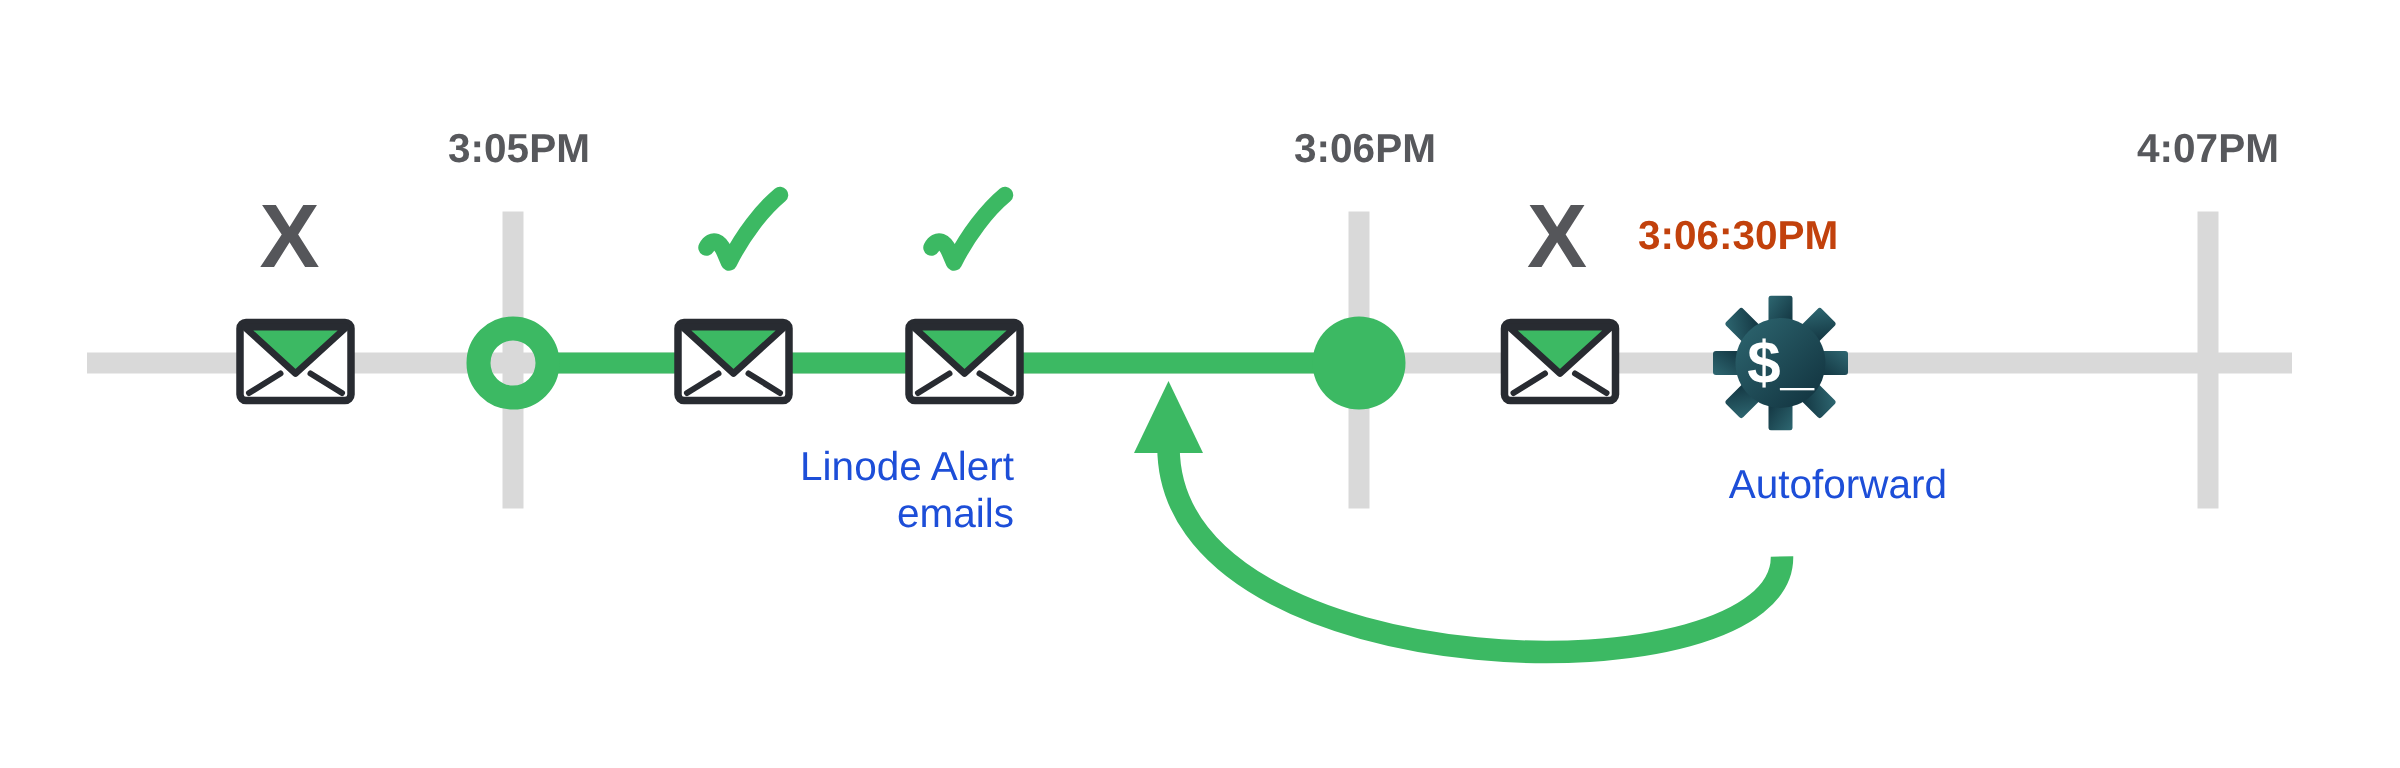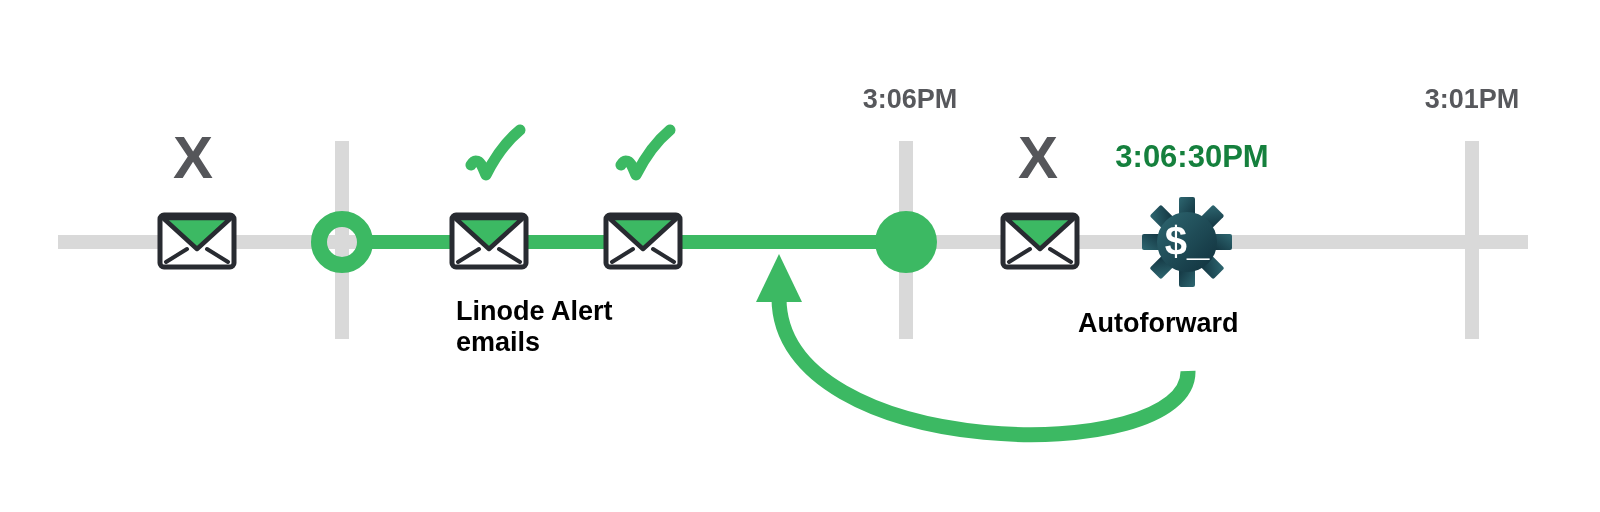--- a/index.html
+++ b/index.html
@@ -42,33 +42,33 @@
 
   
   .time-label {
     width: 200px; top: 85px; text-align: center;
     font-size: 27px; font-weight: bold; color: #57585c;
     line-height: 28px; white-space: nowrap;
   }
   .time-305 { left: 246px; }
   .time-306 { left: 810px; }
   .time-307 { left: 1372px; }
-  .sub-time { left: 1092px; top: 143px; width: 200px; text-align: center;
-    font-size: 31px; font-weight: bold; color: #15803d; line-height: 28px; }
+  .sub-time { left: 1092px; top: 143px; width: 200px; text-align: left;
+    font-size: 27px; font-weight: bold; color: #c2410c; line-height: 28px; }
 
   .x-mark {
     width: 100px; top: 128px; height: 60px; line-height: 60px;
     text-align: center; font-size: 60px; font-weight: bold; color: #55565a;
   }
   .x-1 { left: 143px; }
   .x-2 { left: 988px; }
 
   .caption {
-    width: 220px; text-align: left;
-    font-size: 27px; font-weight: bold; color: #000000; line-height: 31px;
+    width: 220px; text-align: right;
+    font-size: 27px; font-weight: normal; color: #1d4ed8; line-height: 31px;
   }
   .caption-alerts { left: 456px; top: 296px; }
   .caption-autoforward { left: 1078px; top: 308px; }
 
   
   .envelope { top: 212px; width: 80px; height: 58px; }
   .env-1 { left: 157px; }
   .env-2 { left: 449px; }
   .env-3 { left: 603px; }
   .env-4 { left: 1000px; }
@@ -146,22 +146,23 @@
   <svg class="abs check check-1" viewBox="0 0 66 66">
     <path d="M 9 41 C 13 34 18 37 21 44 L 24 51 C 33 33 46 16 58 6" fill="none" stroke="#3cb963" stroke-width="11" stroke-linecap="round" stroke-linejoin="round"></path>
   </svg>
   <svg class="abs check check-2" viewBox="0 0 66 66">
     <path d="M 9 41 C 13 34 18 37 21 44 L 24 51 C 33 33 46 16 58 6" fill="none" stroke="#3cb963" stroke-width="11" stroke-linecap="round" stroke-linejoin="round"></path>
   </svg>
 
   <div class="abs x-mark x-1">X</div>
   <div class="abs x-mark x-2">X</div>
 
+  <div class="abs time-label time-305">3:05PM</div>
   <div class="abs time-label time-306">3:06PM</div>
-  <div class="abs time-label time-307">3:01PM</div>
+  <div class="abs time-label time-307">4:07PM</div>
   <div class="abs sub-time">3:06:30PM</div>
 
   <div class="abs caption caption-alerts">
     <div>Linode Alert</div>
     <div>emails</div>
   </div>
   <div class="abs caption caption-autoforward">
     <div>Autoforward</div>
   </div>
 

